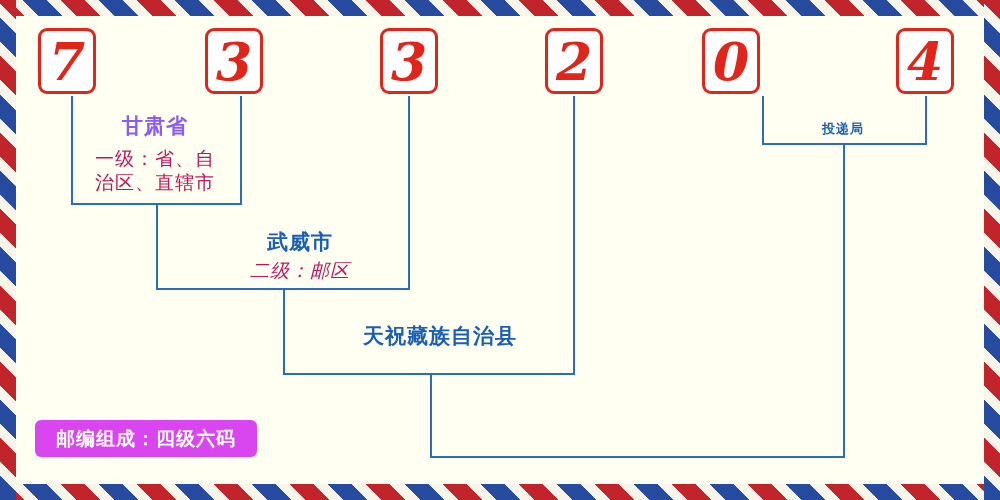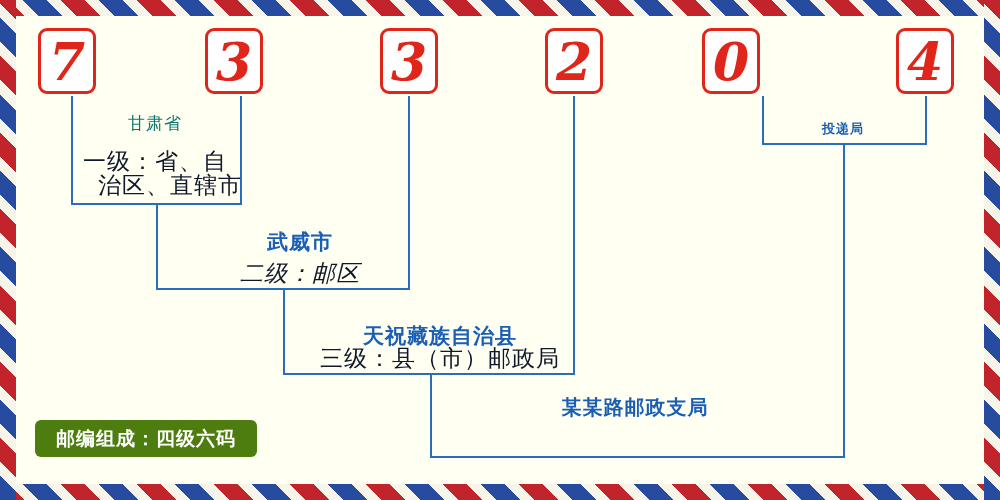--- a/index.html
+++ b/index.html
@@ -47,28 +47,28 @@
   .line{position:absolute;background:#2a6ebb;z-index:1;}
   .v{width:2px;}
   .h{height:2px;}
   
   .lbl{
     position:absolute;z-index:2;
     text-align:center;white-space:nowrap;
     transform:translateX(-50%);
     letter-spacing:1px;
   }
-  .name-red{color:#0f766e;font-weight:normal;font-size:17px;}
-  .desc-red{color:#0f172a;font-size:23px;}
+  .name-red{color:#8b5cf6;font-weight:bold;font-size:21px;}
+  .desc-red{color:#be185d;font-size:19px;}
   .name-blue{color:#1a5fb4;font-weight:bold;font-size:21px;}
   
   .footer-badge{
     position:absolute;left:35px;top:420px;
     width:222px;height:37px;
-    background:#4d7c0f;border-radius:6px;
+    background:#d946ef;border-radius:6px;
     color:#ffffff;font-weight:bold;font-size:19px;
     display:flex;align-items:center;justify-content:center;
     letter-spacing:1px;z-index:2;
   }
 </style>
 </head>
 <body>
 
 <div class="canvas">
 
@@ -99,27 +99,25 @@
   <div class="line v" style="left:762px;top:96px;height:49px;"></div>
   <div class="line v" style="left:925px;top:96px;height:49px;"></div>
   <div class="line h" style="left:762px;top:143px;width:165px;"></div>
 
   <div class="line v" style="left:430px;top:375px;height:83px;"></div>
   <div class="line v" style="left:843px;top:145px;height:313px;"></div>
   <div class="line h" style="left:430px;top:456px;width:415px;"></div>
 
   <div class="lbl name-red" style="left:155px;top:112px;">甘肃省</div>
   <div class="lbl desc-red" style="left:155px;top:146px;">一级：省、自</div>
-  <div class="lbl desc-red" style="left:170px;top:170px;text-align:center;">治区、直辖市</div>
+  <div class="lbl desc-red" style="left:155px;top:170px;text-align:center;">治区、直辖市</div>
 
   <div class="lbl name-blue" style="left:300px;top:228px;">武威市</div>
   <div class="lbl desc-red" style="left:300px;top:258px;font-style:italic;">二级：邮区</div>
 
   <div class="lbl name-blue" style="left:440px;top:322px;">天祝藏族自治县</div>
-  <div class="lbl desc-red" style="left:440px;top:343px;">三级：县（市）邮政局</div>
 
-  <div class="lbl name-blue" style="left:635px;top:394px;font-size:20px;">某某路邮政支局</div>
 
   <div class="lbl name-blue" style="left:843px;top:120px;font-size:13px;">投递局</div>
 
   <div class="footer-badge">邮编组成：四级六码</div>
 
 </div>
 
 </body></html>

